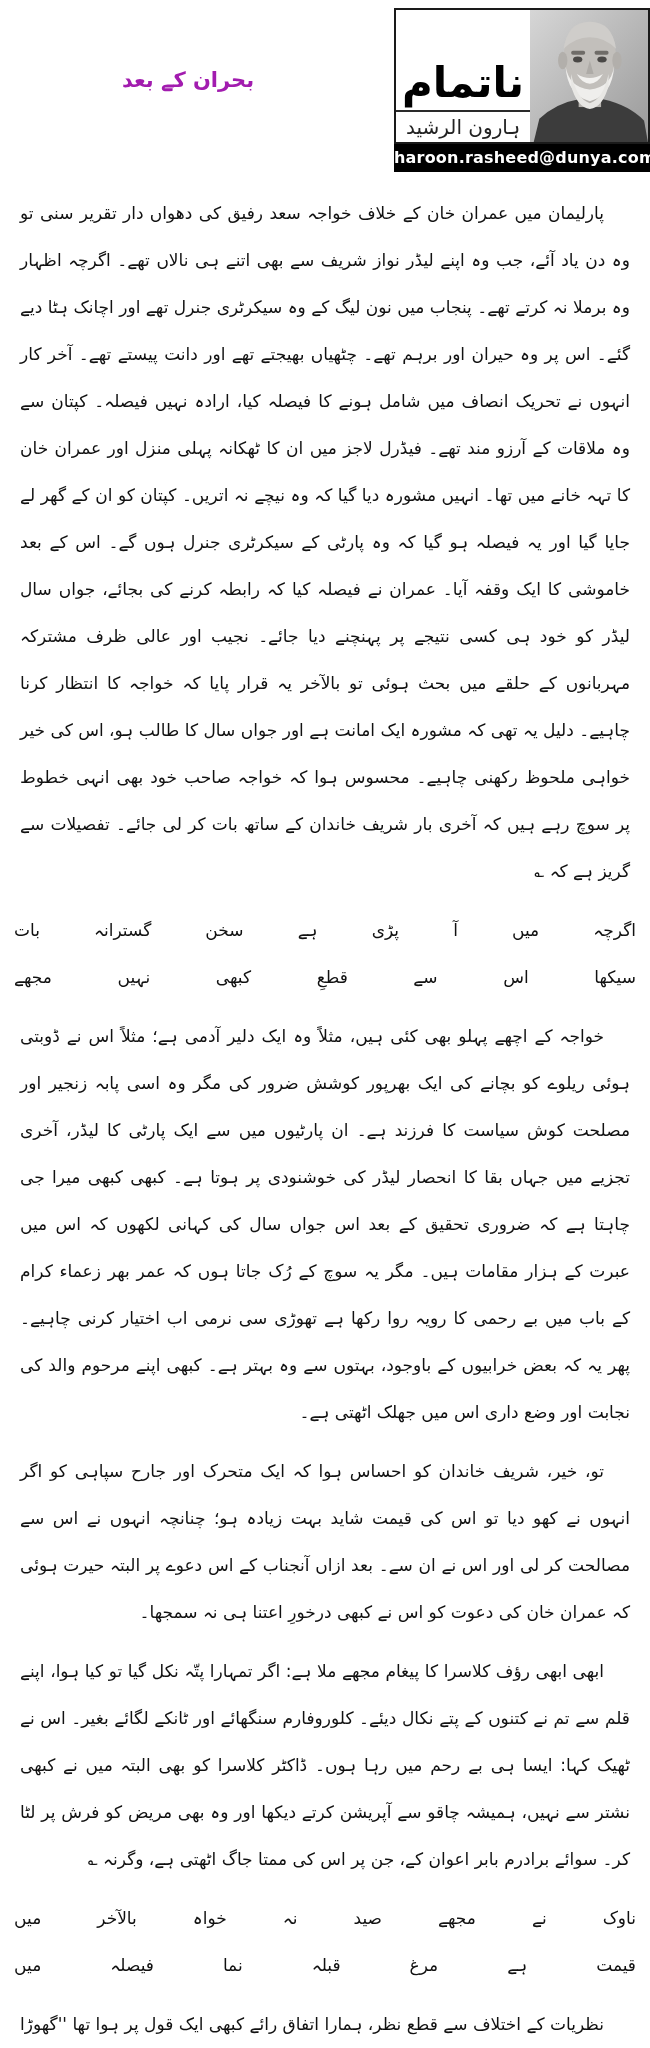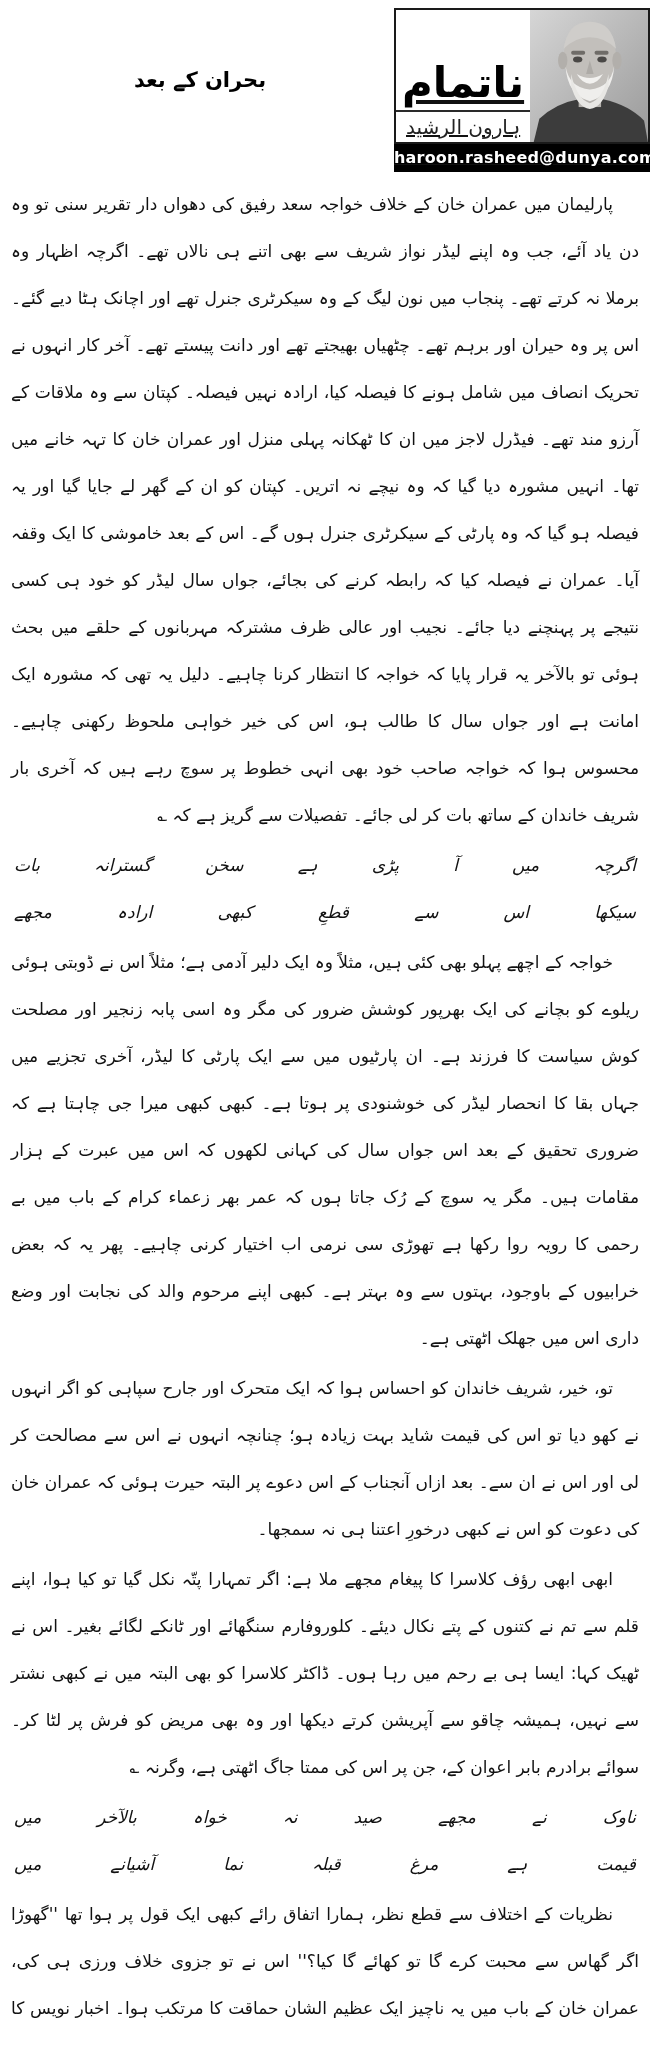--- a/index.html
+++ b/index.html
@@ -9,25 +9,25 @@
     margin:0 auto;
     background:#ffffff;
     color:#111;
     overflow:hidden;
     font-family:"DejaVu Sans","Liberation Sans",sans-serif;
     direction:rtl;
   }
   
   .header{position:relative;height:176px;direction:ltr;}
   .article-title{
-    position:absolute;left:130px;top:68px;width:140px;
+    position:absolute;left:118px;top:68px;width:140px;
     text-align:center;font-size:21px;font-weight:bold;
-    direction:rtl;color:#000000;
+    direction:rtl;color:#a21caf;
   }
-  .masthead{position:absolute;top:8px;right:0;width:256px;text-decoration:underline;}
+  .masthead{position:absolute;top:8px;right:0;width:256px;}
   .masthead-box{
     box-sizing:border-box;border:2px solid #1a1a1a;background:#fff;
     height:136px;display:flex;direction:ltr;
   }
   .masthead-left{
     flex:1;display:flex;flex-direction:column;
     justify-content:flex-end;align-items:center;padding-bottom:2px;
   }
   .column-title{
     font-size:42px;font-weight:bold;line-height:1;
@@ -44,28 +44,28 @@
     font-size:16px;font-weight:bold;text-align:center;
     padding:4px 0 5px 0;letter-spacing:.2px;direction:ltr;
   }
   
   .article-body{
     padding:2px 8px 0 8px;
     font-size:17px;line-height:47px;
     text-align:justify;
   }
   .article-body p.para{
-    margin:3px;text-indent:26px;
+    margin:12px;text-indent:26px;
   }
   .verse{margin:0 6px;}
   .verse-line{
     display:flex;justify-content:space-between;
     line-height:47px;
   }
-  .verse-line span{white-space:nowrap;font-style:italic;}
+  .verse-line span{white-space:nowrap;}
 </style>
 </head>
 <body>
 
 <div class="page">
 
   <div class="header">
 
     <div class="article-title">بحران کے بعد</div>
 
@@ -128,21 +128,21 @@
           <span>سخن</span>
           <span>گسترانہ</span>
           <span>بات</span>
         </div>
         <div class="verse-line">
           <span>سیکھا</span>
           <span>اس</span>
           <span>سے</span>
           <span>قطعِ</span>
           <span>کبھی</span>
-          <span>ارادہ</span>
+          <span>نہیں</span>
           <span>مجھے</span>
         </div>
       </div>
       <p class="para">خواجہ کے اچھے پہلو بھی کئی ہیں، مثلاً وہ ایک دلیر آدمی ہے؛ مثلاً اس نے ڈوبتی ہوئی ریلوے کو بچانے کی ایک بھرپور کوشش ضرور کی مگر وہ اسی پابہ زنجیر اور مصلحت کوش سیاست کا فرزند ہے۔ ان پارٹیوں میں سے ایک پارٹی کا لیڈر، آخری تجزیے میں جہاں بقا کا انحصار لیڈر کی خوشنودی پر ہوتا ہے۔ کبھی کبھی میرا جی چاہتا ہے کہ ضروری تحقیق کے بعد اس جواں سال کی کہانی لکھوں کہ اس میں عبرت کے ہزار مقامات ہیں۔ مگر یہ سوچ کے رُک جاتا ہوں کہ عمر بھر زعماء کرام کے باب میں بے رحمی کا رویہ روا رکھا ہے تھوڑی سی نرمی اب اختیار کرنی چاہیے۔ پھر یہ کہ بعض خرابیوں کے باوجود، بہتوں سے وہ بہتر ہے۔ کبھی اپنے مرحوم والد کی نجابت اور وضع داری اس میں جھلک اٹھتی ہے۔</p>
       <p class="para">تو، خیر، شریف خاندان کو احساس ہوا کہ ایک متحرک اور جارح سپاہی کو اگر انہوں نے کھو دیا تو اس کی قیمت شاید بہت زیادہ ہو؛ چنانچہ انہوں نے اس سے مصالحت کر لی اور اس نے ان سے۔ بعد ازاں آنجناب کے اس دعوے پر البتہ حیرت ہوئی کہ عمران خان کی دعوت کو اس نے کبھی درخورِ اعتنا ہی نہ سمجھا۔</p>
       <p class="para">ابھی ابھی رؤف کلاسرا کا پیغام مجھے ملا ہے: اگر تمہارا پتّہ نکل گیا تو کیا ہوا، اپنے قلم سے تم نے کتنوں کے پتے نکال دیئے۔ کلوروفارم سنگھائے اور ٹانکے لگائے بغیر۔ اس نے ٹھیک کہا: ایسا ہی بے رحم میں رہا ہوں۔ ڈاکٹر کلاسرا کو بھی البتہ میں نے کبھی نشتر سے نہیں، ہمیشہ چاقو سے آپریشن کرتے دیکھا اور وہ بھی مریض کو فرش پر لٹا کر۔ سوائے برادرم بابر اعوان کے، جن پر اس کی ممتا جاگ اٹھتی ہے، وگرنہ ؎</p>
       <div class="verse">
         <div class="verse-line">
           <span>ناوک</span>
           <span>نے</span>
@@ -152,20 +152,20 @@
           <span>خواہ</span>
           <span>بالآخر</span>
           <span>میں</span>
         </div>
         <div class="verse-line">
           <span>قیمت</span>
           <span>ہے</span>
           <span>مرغ</span>
           <span>قبلہ</span>
           <span>نما</span>
-          <span>آشیانے</span>
+          <span>فیصلہ</span>
           <span>میں</span>
         </div>
       </div>
       <p class="para">نظریات کے اختلاف سے قطع نظر، ہمارا اتفاق رائے کبھی ایک قول پر ہوا تھا ''گھوڑا اگر گھاس سے محبت کرے گا تو کھائے گا کیا؟'' اس نے تو جزوی خلاف ورزی ہی کی، عمران خان کے باب میں یہ ناچیز ایک عظیم الشان حماقت کا مرتکب ہوا۔ اخبار نویس کا کام تجزیہ کرنا ہے، سیاست نہیں۔ خیر، میں نے اس کی قیمت چکائی اور بہت کچھ سیکھا۔ آئندہ سے مگر ارادہ کر لیا کہ خواہ ذاتی دوستی ہو، کسی لیڈر، کسی پارٹی کے قافلے میں کبھی شامل نہ ہونا چاہیے۔ کسی قیمت پر۔ ایک آخری زنجیر پاؤں سے کاٹ کر پھینک دی ہے، جس کا احوال، پھر کبھی۔ آخر کار یہ اندازہ ہو گیا کہ اس لشکر میں سبھی باون گزے ہیں۔ اخبار نویس کے لیے کاروبارِ سیاست کوئلوں کی دلالی ہے، لیڈروں میں اگر کوئی فریب کار نہ بھی ہو تو دھڑے بندی یا مصلحت کیش لازماً ہوتا ہے۔ محمد علی جناح اور ابراہام لنکن ایسے استثنیٰ تاریخ شاذ و نادر ہی جنتی ہے، النادر کالمعدوم ؎</p>
     </div>
 
 </div>
 
 </body></html>

